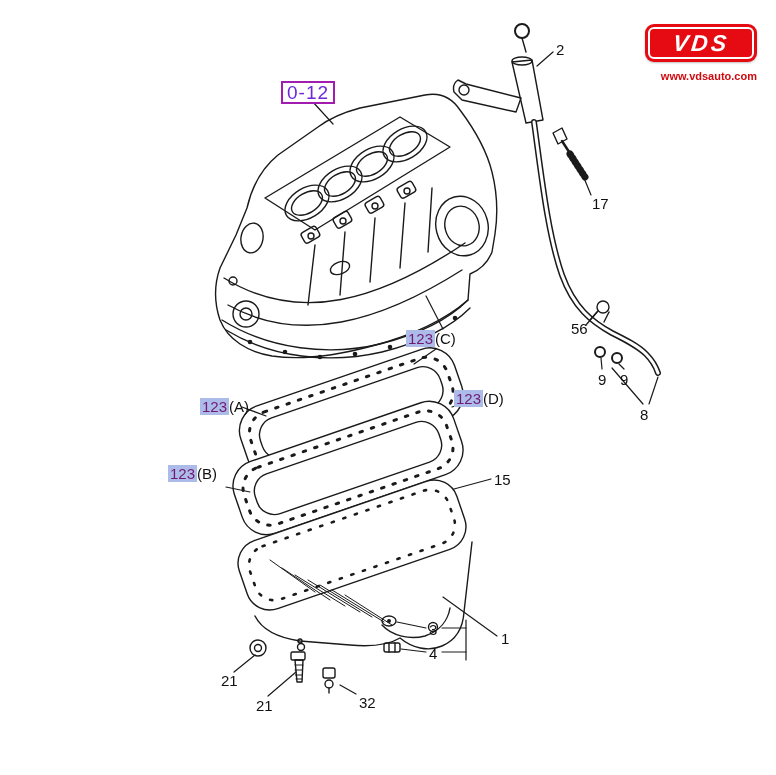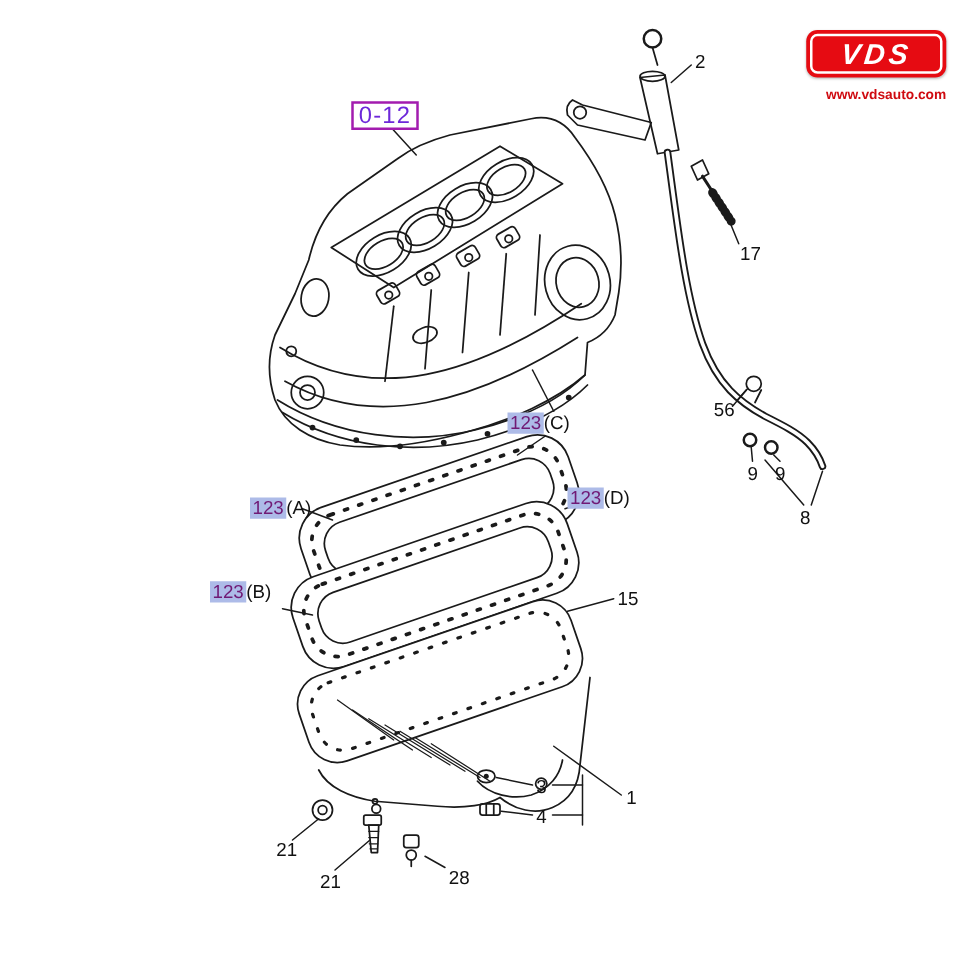--- a/index.html
+++ b/index.html
@@ -228,21 +228,21 @@
   <div class="callout" style="left:571px;top:320px">56</div>
   <div class="callout" style="left:598px;top:371px">9</div>
   <div class="callout" style="left:620px;top:371px">9</div>
   <div class="callout" style="left:640px;top:406px">8</div>
   <div class="callout" style="left:494px;top:471px">15</div>
   <div class="callout" style="left:429px;top:621px">3</div>
   <div class="callout" style="left:429px;top:645px">4</div>
   <div class="callout" style="left:501px;top:630px">1</div>
   <div class="callout" style="left:221px;top:672px">21</div>
   <div class="callout" style="left:256px;top:697px">21</div>
-  <div class="callout" style="left:359px;top:694px">28</div>
+  <div class="callout" style="left:359px;top:694px">32</div>
 
   <div class="callout part-link" style="left:406px;top:330px">
     <span class="hl">123</span><span class="suffix">(C)</span>
   </div>
   <div class="callout part-link" style="left:200px;top:398px">
     <span class="hl">123</span><span class="suffix">(A)</span>
   </div>
   <div class="callout part-link" style="left:454px;top:390px">
     <span class="hl">123</span><span class="suffix">(D)</span>
   </div>

